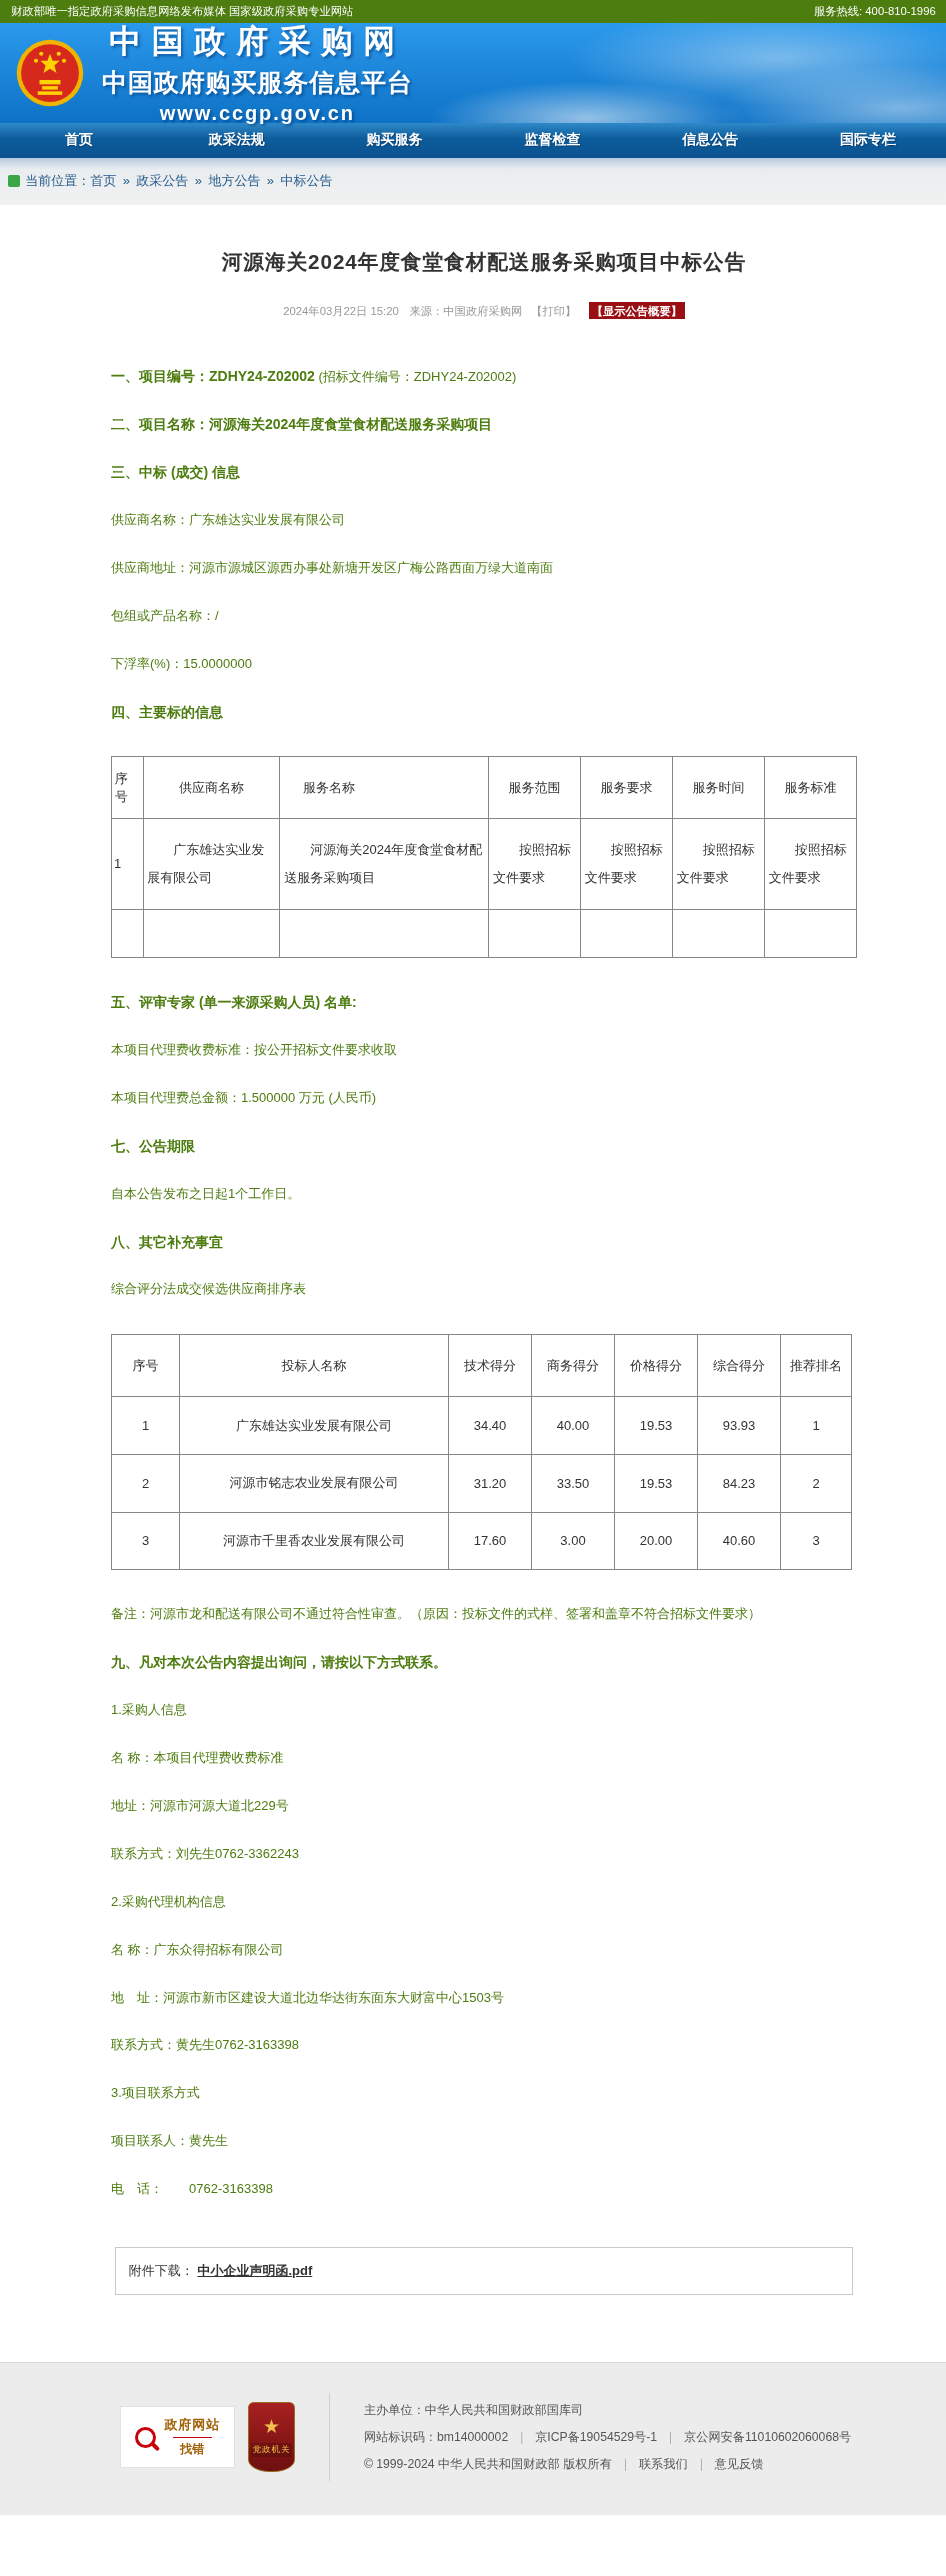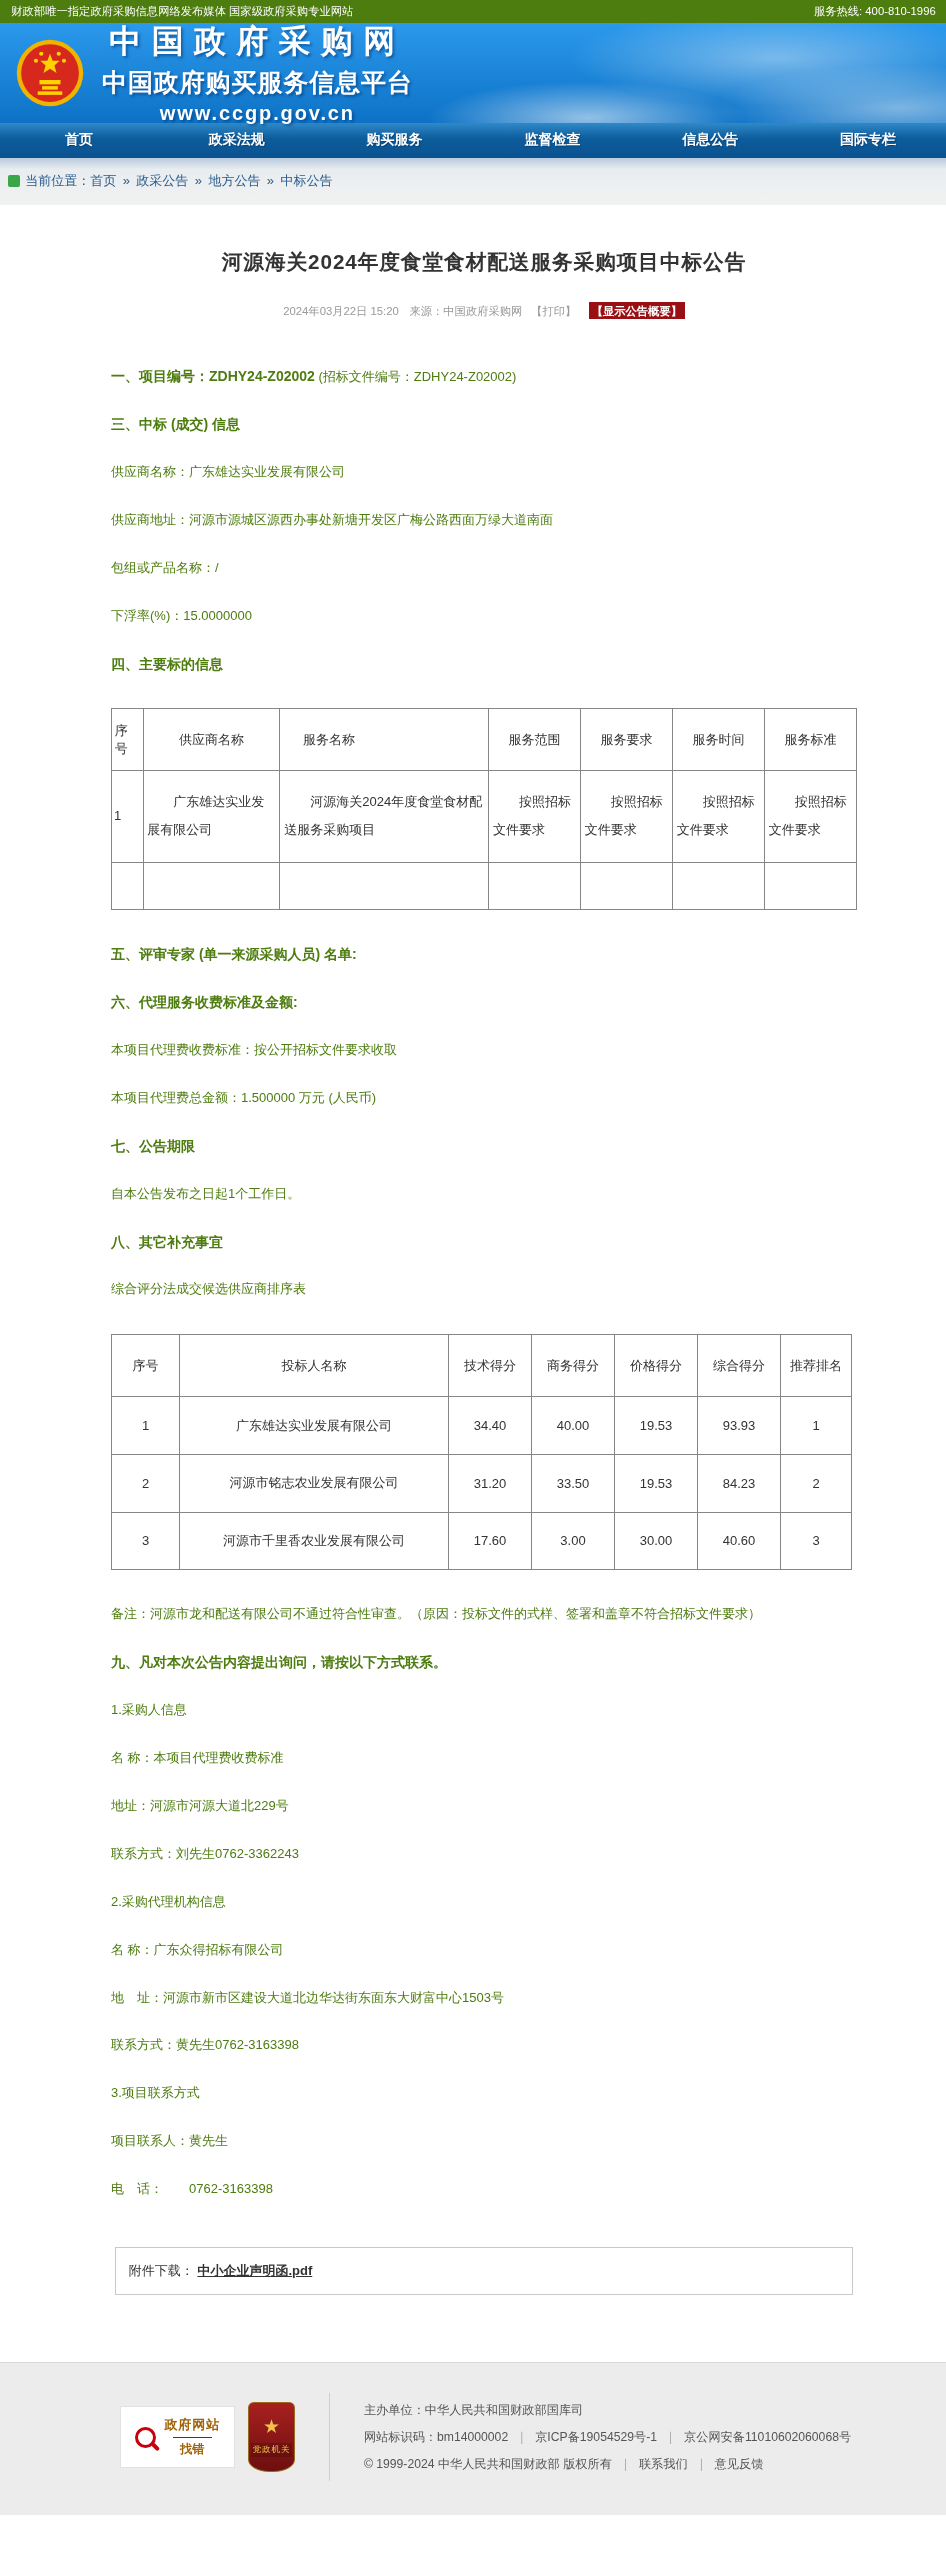--- a/index.html
+++ b/index.html
@@ -113,20 +113,21 @@
 <div class="content">
   <h1 class="title">河源海关2024年度食堂食材配送服务采购项目中标公告</h1>
   <div class="meta">
     <span>2024年03月22日 15:20</span>
     <span style="margin-left:7.5px;">来源：</span><span>中国政府采购网</span>
     <span class="print">【打印】</span>
     <span class="badge">【显示公告概要】</span>
   </div>
   <div id="article-body">
       <p class="blk"><b>一、项目编号：ZDHY24-Z02002</b> (招标文件编号：ZDHY24-Z02002)</p>
+      <p class="blk bold">二、项目名称：河源海关2024年度食堂食材配送服务采购项目</p>
       <p class="blk bold">三、中标 (成交) 信息</p>
       <p class="blk">供应商名称：广东雄达实业发展有限公司</p>
       <p class="blk">供应商地址：河源市源城区源西办事处新塘开发区广梅公路西面万绿大道南面</p>
       <p class="blk">包组或产品名称：/</p>
       <p class="blk">下浮率(%)：15.0000000</p>
       <p class="blk bold">四、主要标的信息</p>
       <table class="table-main-bid">
         <colgroup>
           <col style="width: 32px;">
           <col style="width: 141px;">
@@ -162,21 +163,20 @@
             <td class="c1"></td>
             <td class="c2"></td>
             <td class="c3"></td>
             <td class="c4"></td>
             <td class="c5"></td>
             <td class="c6"></td>
           </tr>
         </tbody>
       </table>
       <p class="blk bold">五、评审专家 (单一来源采购人员) 名单:</p>
-      <p class="blk bold">六、代理服务收费标准及金额:</p>
       <p class="blk">本项目代理费收费标准：按公开招标文件要求收取</p>
       <p class="blk">本项目代理费总金额：1.500000 万元 (人民币)</p>
       <p class="blk bold">七、公告期限</p>
       <p class="blk">自本公告发布之日起1个工作日。</p>
       <p class="blk bold">八、其它补充事宜</p>
       <p class="blk">综合评分法成交候选供应商排序表</p>
       <table class="table-rank">
         <colgroup>
           <col style="width: 68px;">
           <col style="width: 269px;">
@@ -214,21 +214,21 @@
             <td class="c3">33.50</td>
             <td class="c4">19.53</td>
             <td class="c5">84.23</td>
             <td class="c6">2</td>
           </tr>
           <tr>
             <td class="c0">3</td>
             <td class="c1">河源市千里香农业发展有限公司</td>
             <td class="c2">17.60</td>
             <td class="c3">3.00</td>
-            <td class="c4">30.00</td>
+            <td class="c4">20.00</td>
             <td class="c5">40.60</td>
             <td class="c6">3</td>
           </tr>
         </tbody>
       </table>
       <p class="blk">备注：河源市龙和配送有限公司不通过符合性审查。（原因：投标文件的式样、签署和盖章不符合招标文件要求）</p>
       <p class="blk bold">九、凡对本次公告内容提出询问，请按以下方式联系。</p>
       <p class="blk">1.采购人信息</p>
       <p class="blk">名 称：本项目代理费收费标准</p>
       <p class="blk">地址：河源市河源大道北229号</p>

